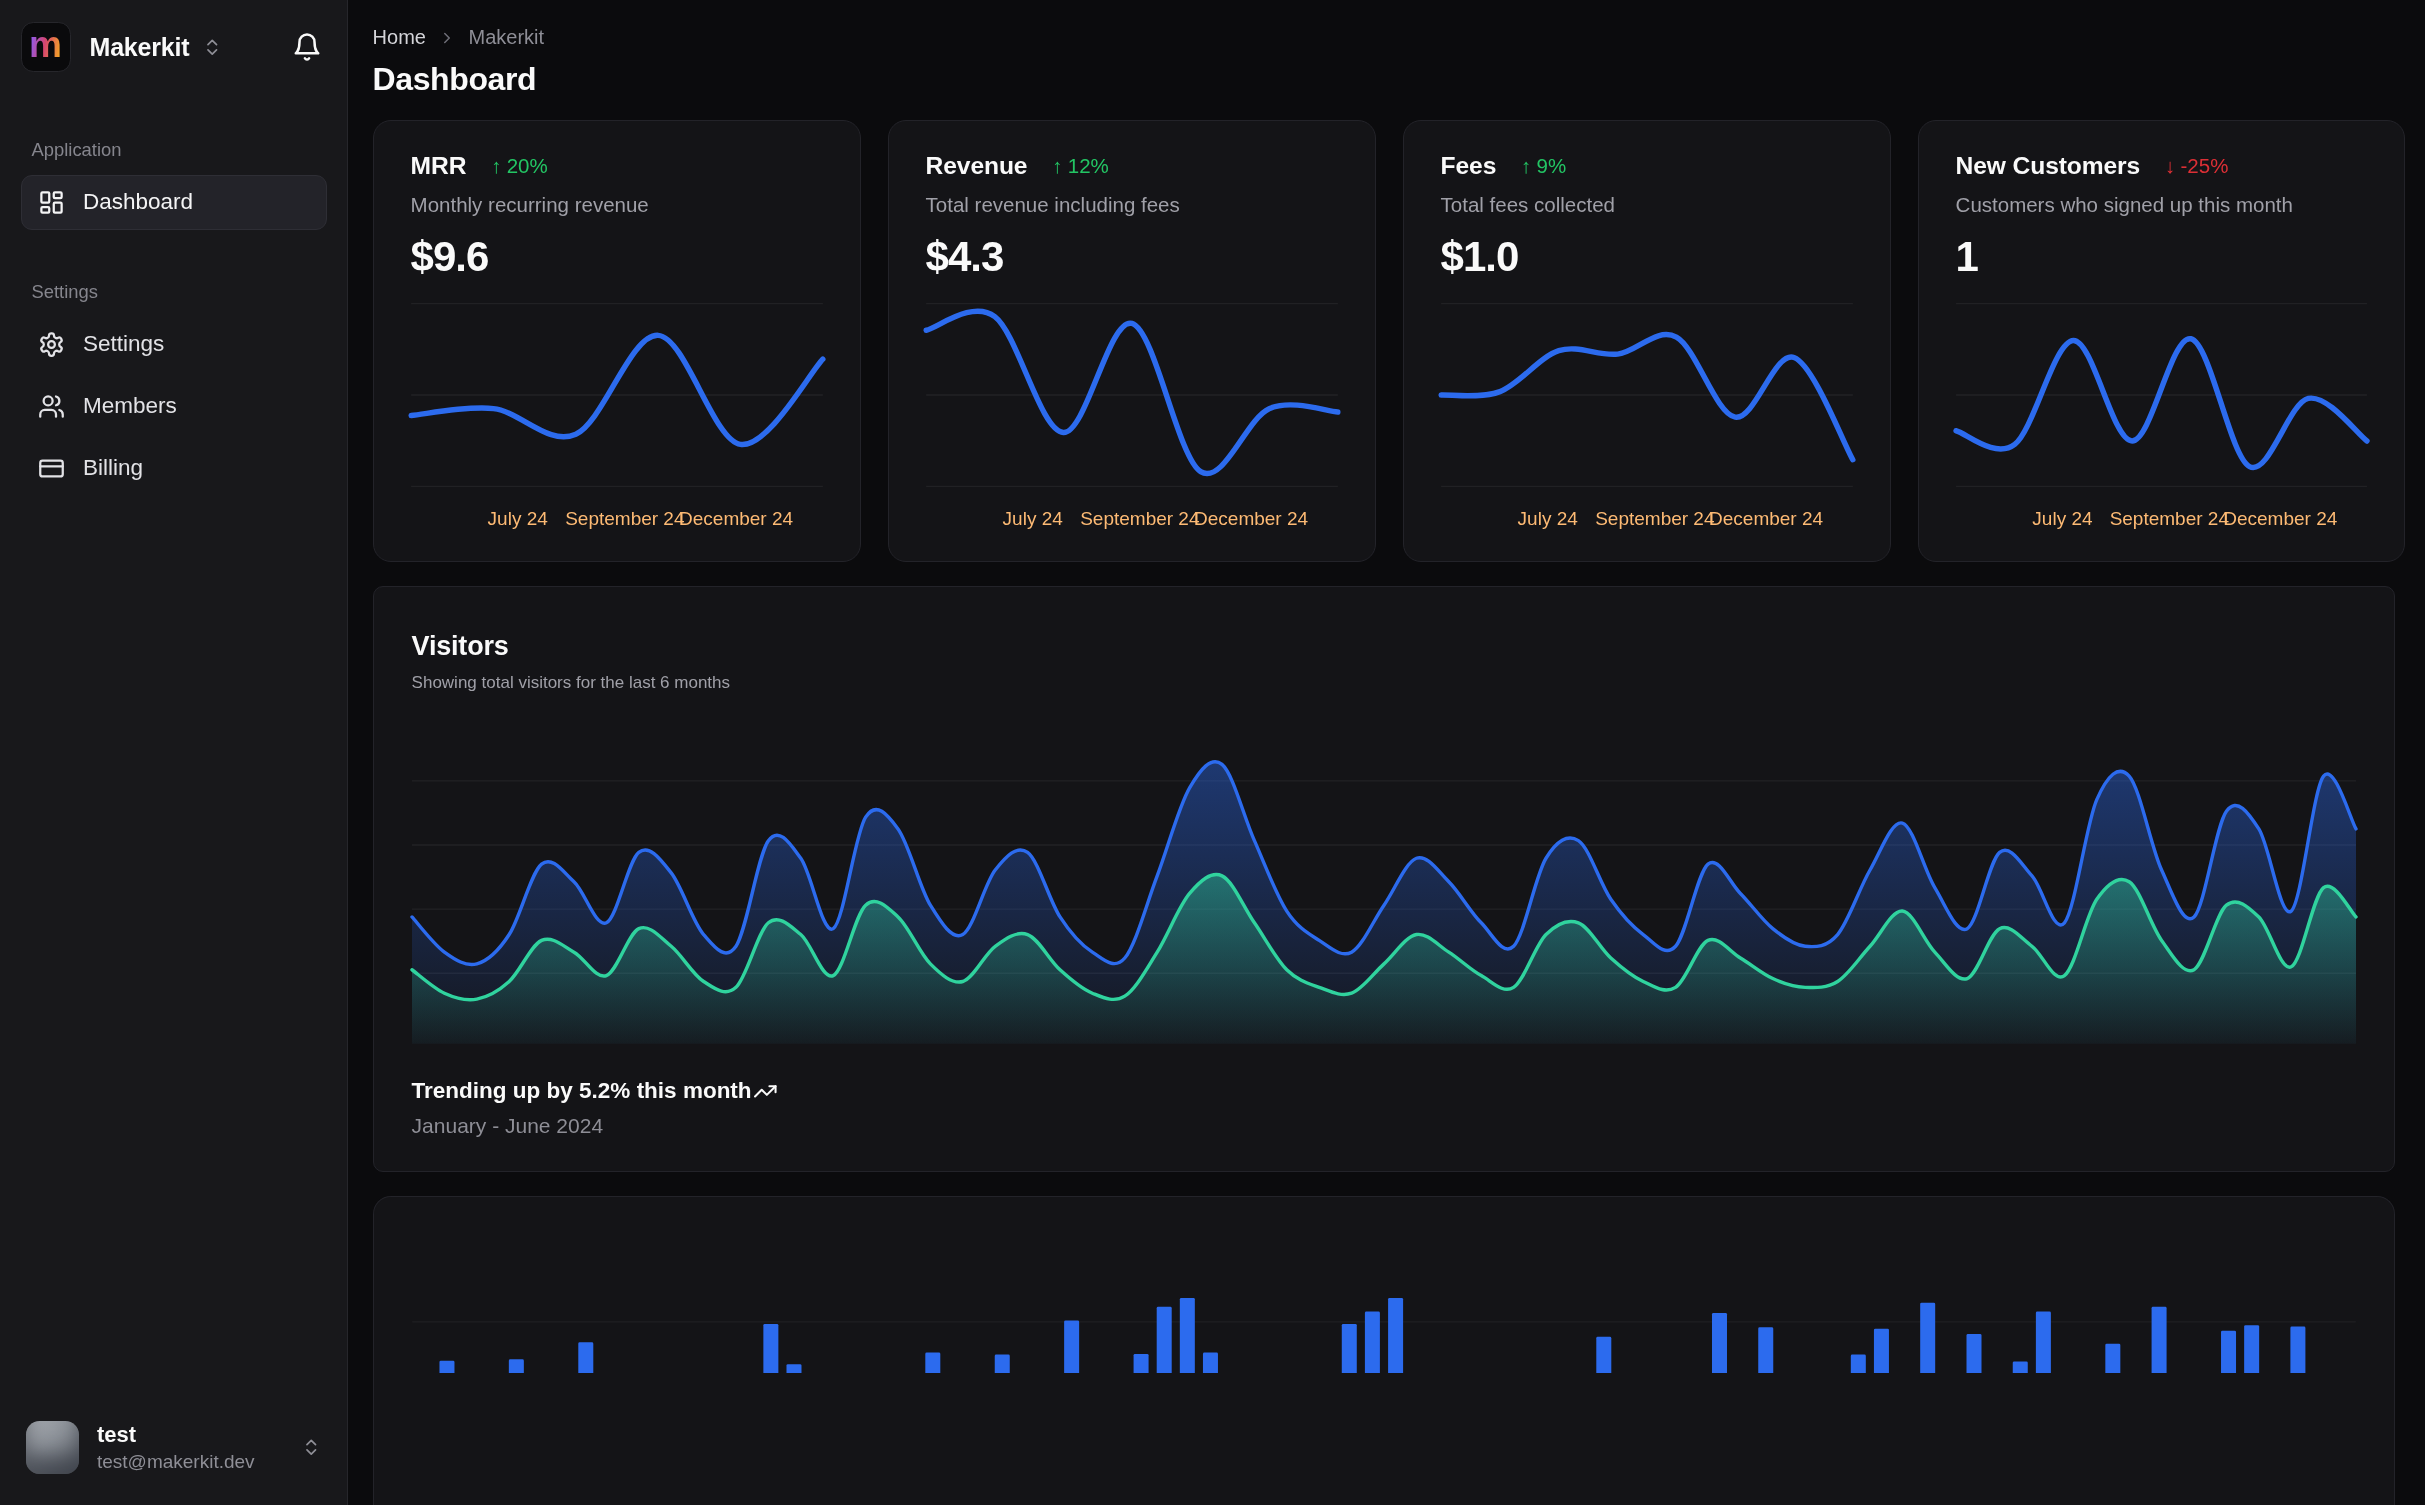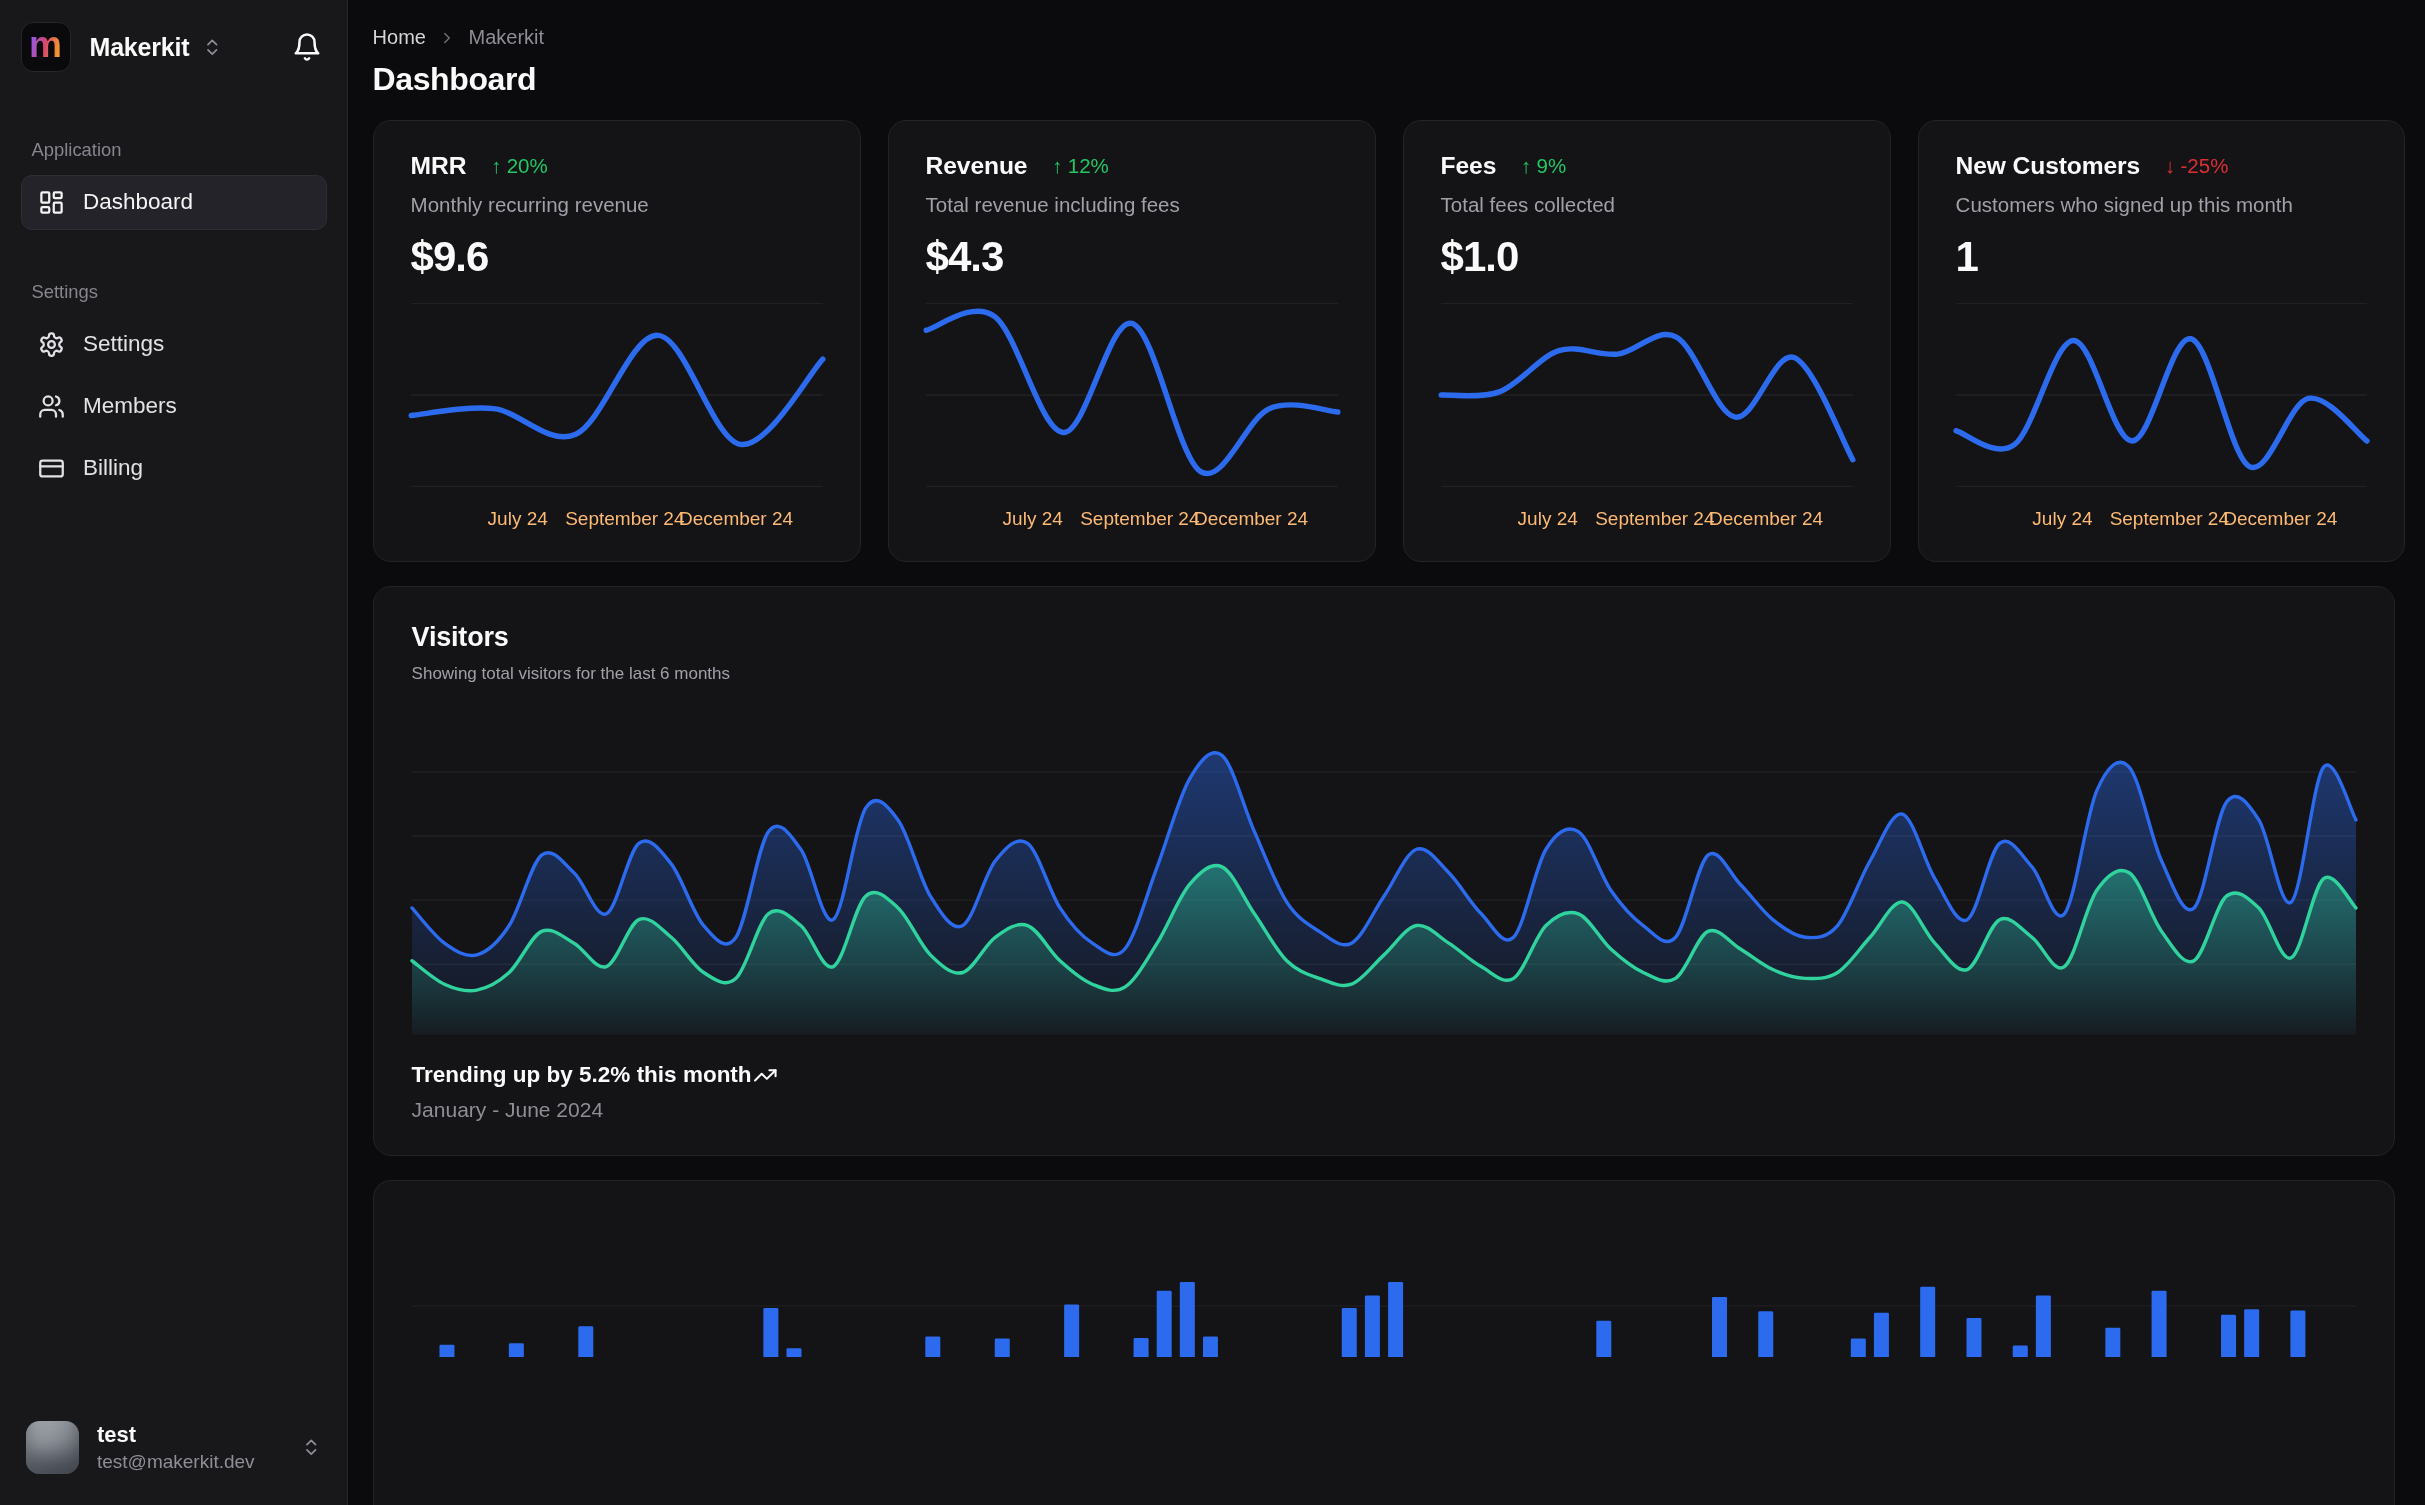--- a/index.html
+++ b/index.html
@@ -72,25 +72,25 @@
   .stat-title { font-size:24.6px; font-weight:600; letter-spacing:-0.1px; }
   .badge { font-size:20.5px; display:flex; align-items:center; gap:5.5px; }
   .badge.up { color:#23c564; }
   .badge.down { color:#dc2f35; }
   .stat-desc { margin-top:12.3px; font-size:20.5px; color:#a0a0a8; }
   .stat-value { margin-top:16.4px; font-size:42px; font-weight:700; letter-spacing:-1px; }
   .spark { height:184px; margin-top:22px; }
   .axis-row { position:relative; height:41px; margin-top:9.6px; font-size:19px; color:#fdba74;text-decoration:underline; }
   .axis-row span { position:absolute; top:11px; transform:translateX(-50%); white-space:nowrap; }
 
-  .visitors { margin-top:24.6px; padding:35px 38px 33px; }
+  .visitors { margin-top:24.6px; padding:44px 38px 33px;border-radius:10px; }
   .section-title { font-size:27px; font-weight:600; letter-spacing:-0.2px; }
   .section-desc { margin-top:11px; font-size:17px; color:#a0a0a8; }
   .area-chart { height:321px; margin-top:30px; }
-  .trend-line { margin-top:27px; display:flex; align-items:center; gap:1px; font-size:22.5px; font-weight:600; }
+  .trend-line { margin-top:34px; display:flex; align-items:center; gap:1px; font-size:22.5px; font-weight:600; }
   .trend-line svg { width:24.6px; height:24.6px; }
   .trend-sub { margin-top:9.6px; font-size:21px; color:#8e8e96; }
 
   .pageviews { margin-top:24.6px; flex:1; min-height:0; display:flex; flex-direction:column;
                border-bottom:none; border-bottom-left-radius:0; border-bottom-right-radius:0; overflow:hidden; }
   .pv-head { display:flex; border-bottom:0.7px solid #232329; align-items:stretch; }
   .pv-head-left { flex:1; padding:33px 38px; }
   .pv-toggles { display:flex; }
   .pv-box { border-left:0.7px solid #232329; padding:30px 50px 27px; display:flex; flex-direction:column; justify-content:center; cursor:pointer; }
   .pv-box.active { background:#1c1c20; }

